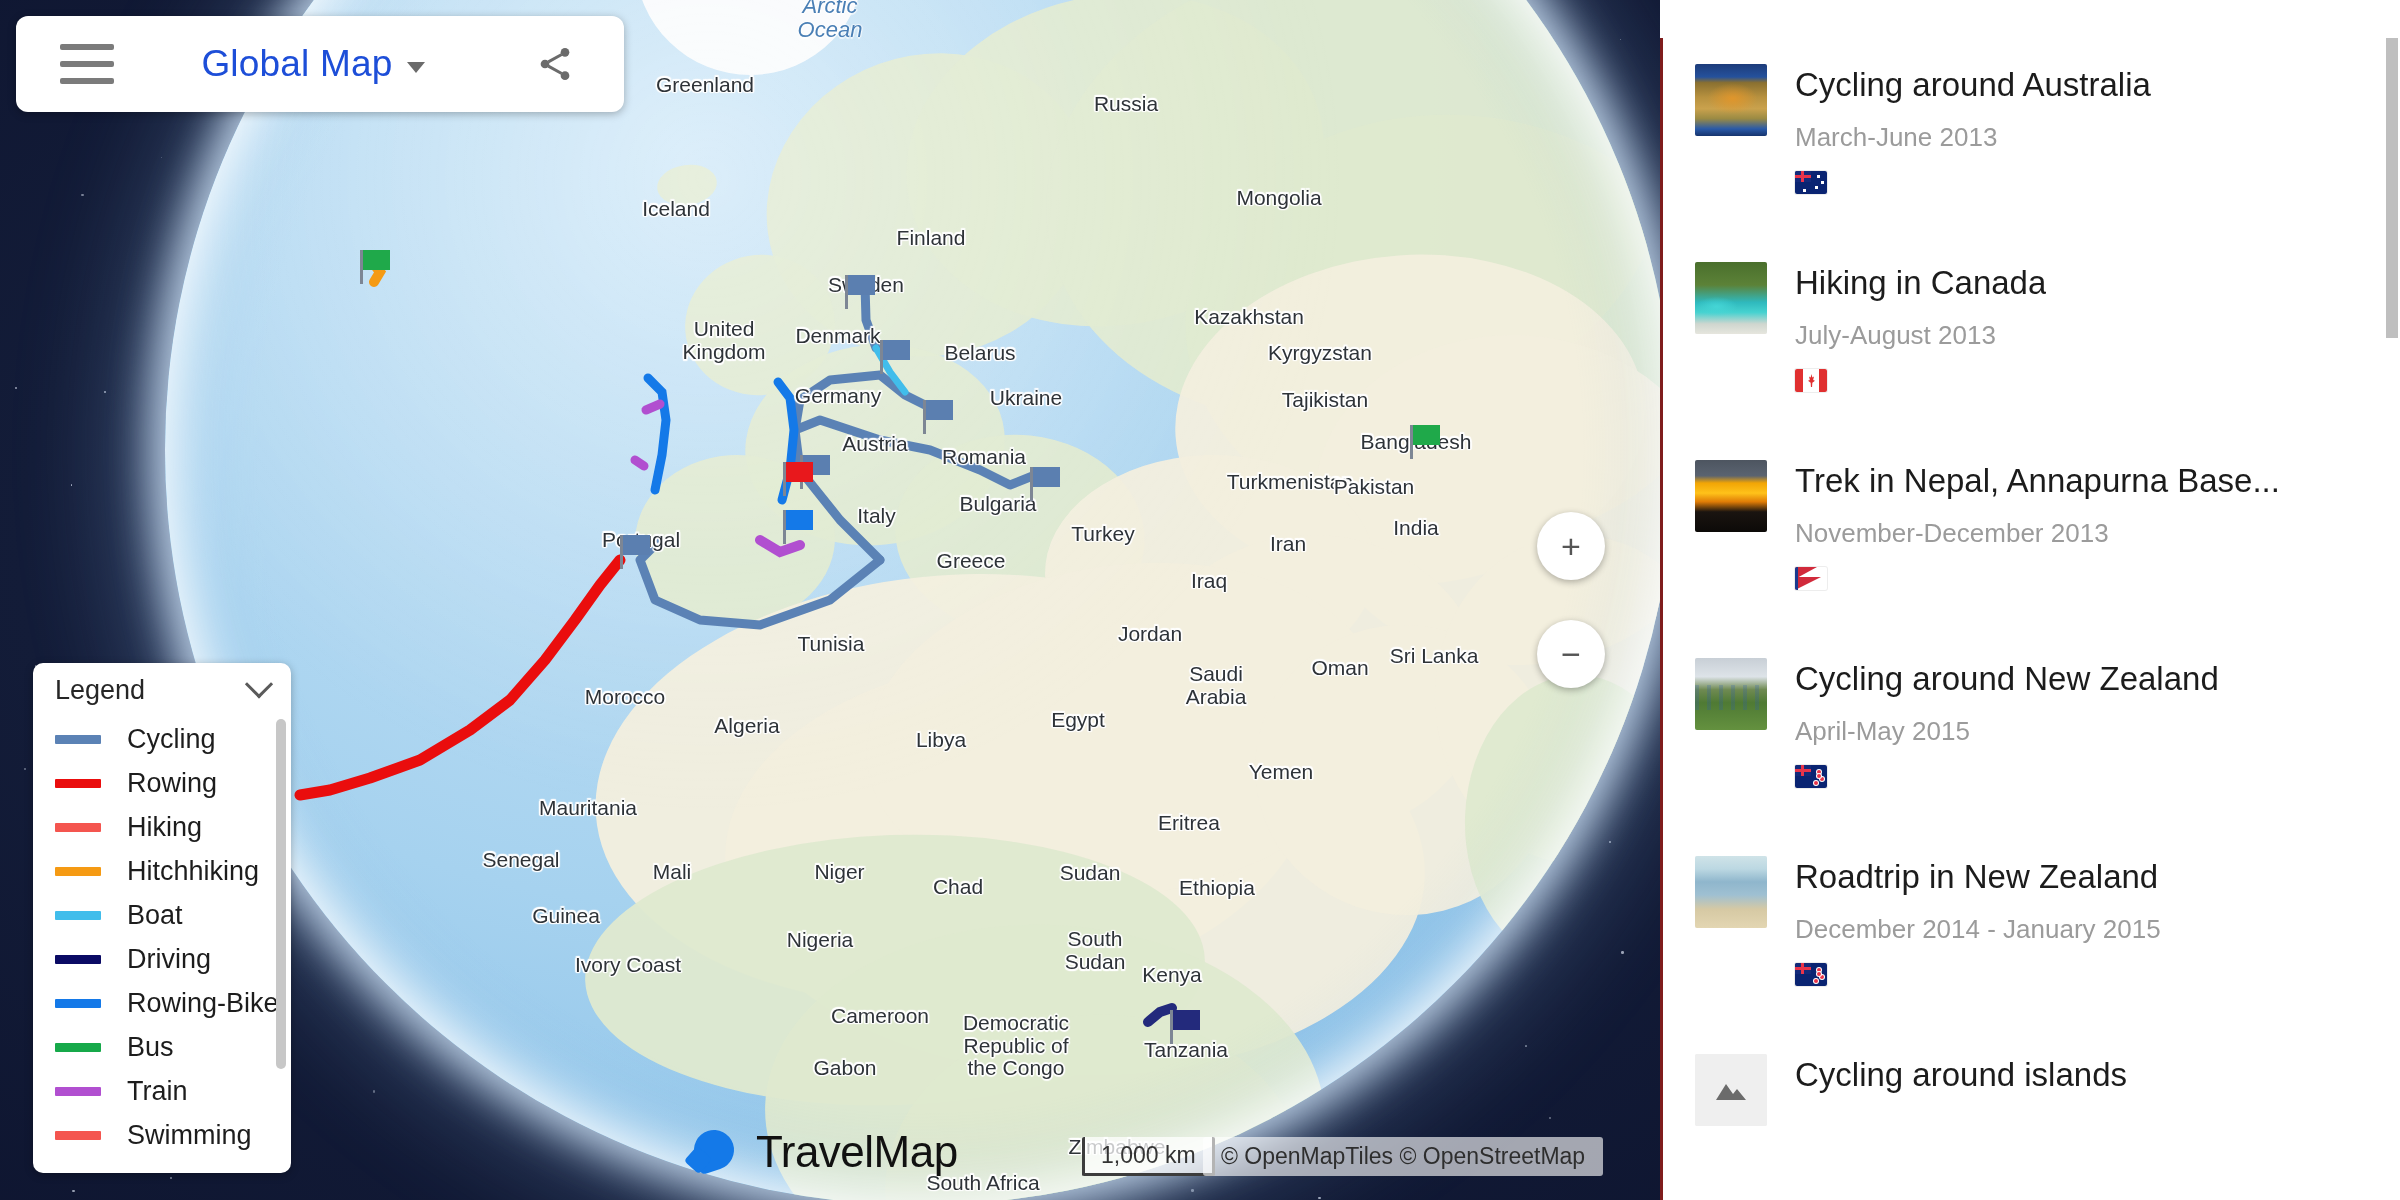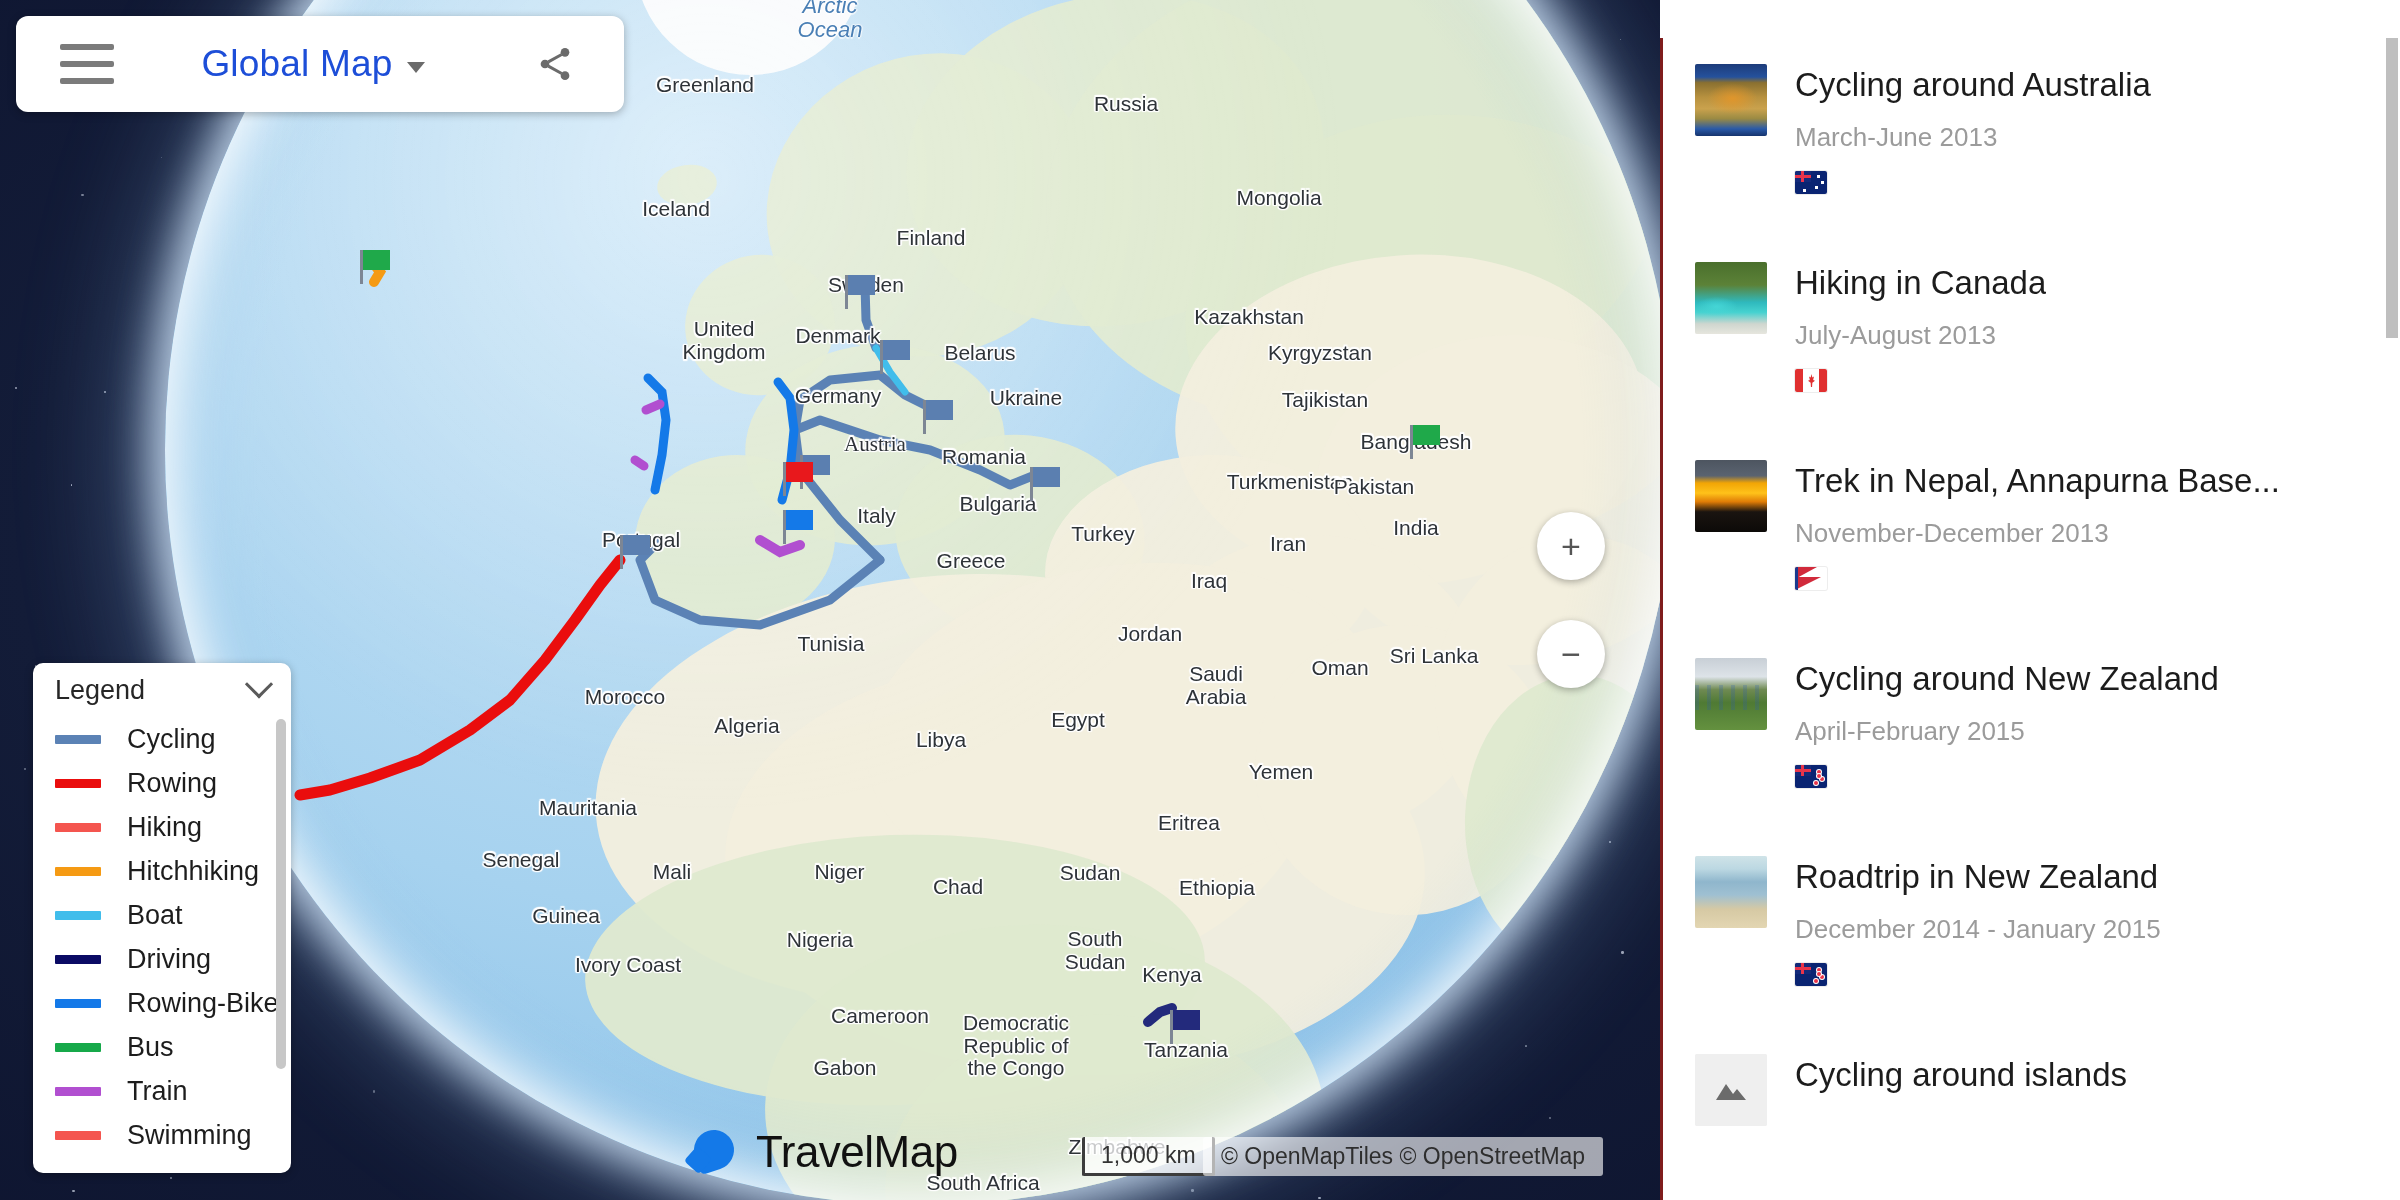--- a/index.html
+++ b/index.html
@@ -340,21 +340,21 @@
         </div>
         <div class="label" style="left: 1026px; top: 398px;">
           <div>Ukraine</div>
         </div>
         <div class="label" style="left: 1416px; top: 442px;">
           <div>Bangladesh</div>
         </div>
         <div class="label" style="left: 1290px; top: 442px; margin-top: 40px;">
           <div>Turkmenistan</div>
         </div>
-        <div class="label" style="left: 875px; top: 444px; font-family: Liberation Serif, serif;">
+        <div class="label" style="left: 875px; top: 444px;">
           <div>Austria</div>
         </div>
         <div class="label" style="left: 984px; top: 457px;">
           <div>Romania</div>
         </div>
         <div class="label" style="left: 1374px; top: 487px;">
           <div>Pakistan</div>
         </div>
         <div class="label" style="left: 641px; top: 540px;">
           <div>Portugal</div>
@@ -663,21 +663,21 @@
             </div>
       </div>
         </div>
         <div class="trip">
       <div class="trip-thumb">
             <div class="thumb-inner" style="background:linear-gradient(180deg,#c8cfd6 0%,#dde3e8 26%,#6f8a52 44%,#4f7a34 62%,#64913f 100%)"></div>
        <div class="thumb-inner" style="background:repeating-linear-gradient(90deg, rgba(40,90,180,.45) 0 4px, rgba(0,0,0,0) 4px 12px); opacity:.5; top:38%; bottom:28%;"></div>
           </div>
       <div class="trip-meta">
         <div class="trip-title">Cycling around New Zealand</div>
-        <div class="trip-dates">April-February 2015</div>
+        <div class="trip-dates">April-May 2015</div>
         <div class="trip-flag">
               <div class="thumb-inner fl-nz">
                 <div class="uj"></div>
         <div class="st" style="left:22px;top:5px"></div>
                 <div class="st" style="left:25px;top:12px"></div>
         <div class="st" style="left:19px;top:16px"></div>
                 <div class="st" style="left:22px;top:9px"></div>
               </div>
             </div>
       </div>

